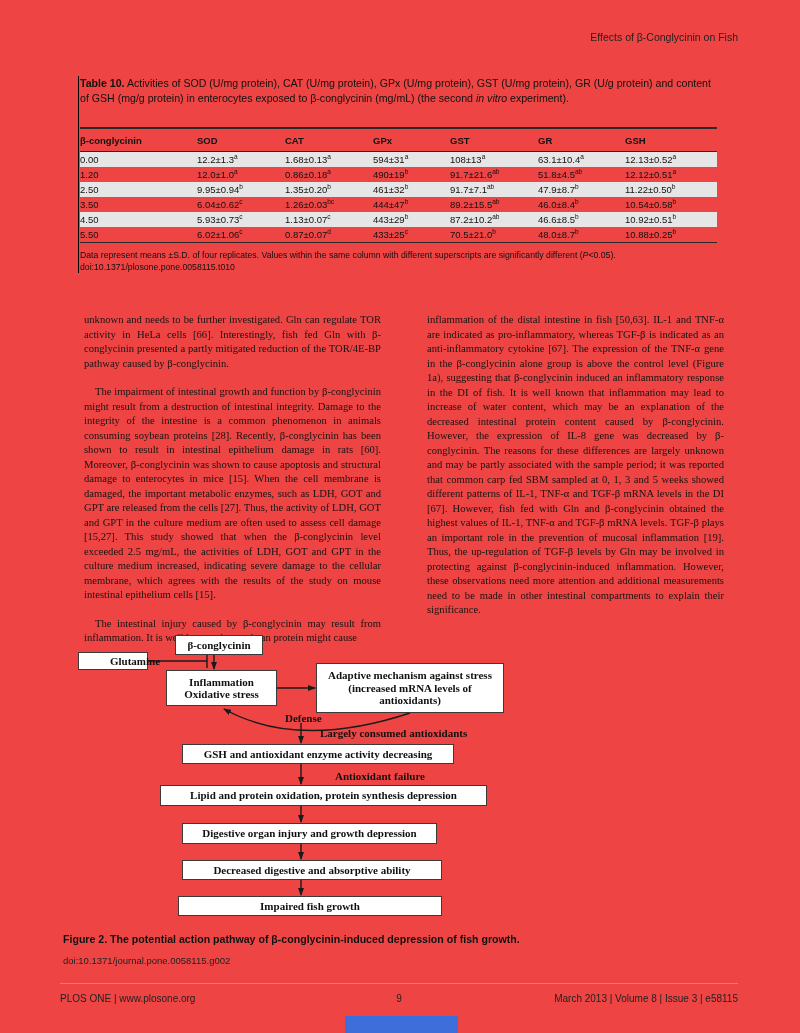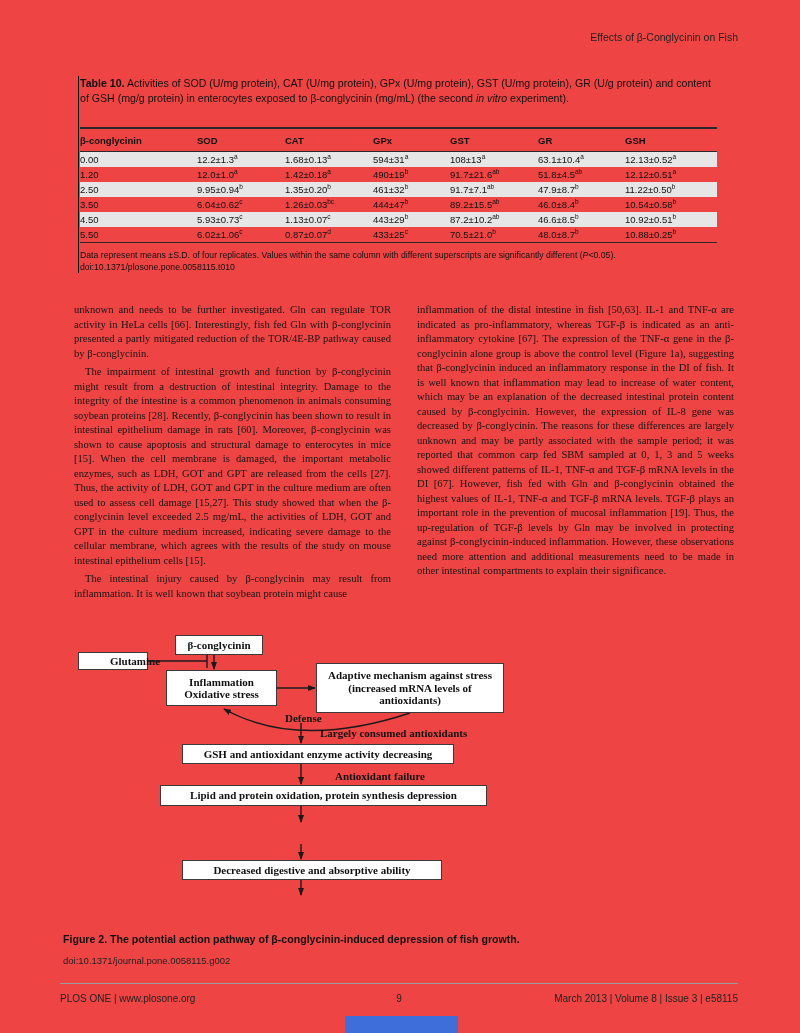--- a/index.html
+++ b/index.html
@@ -31,21 +31,21 @@
   .data-table sup { font-size:6.5px; vertical-align:super; line-height:0; }
   .table-footnote { font-size:8.7px; line-height:11.5px; margin-top:7px; color:#111; width:645px; }
   .table-doi { font-size:8.7px; line-height:11.5px; color:#111; }
   
   .article {
     position:absolute; left:70px; top:299px; width:668px; display:flex; gap:18px;
     font-family:"Liberation Serif", serif; font-size:10.6px; line-height:14.5px;
     text-align:justify; color:#141414;
   }
   .article .col { width:325px; }
-  .article p { margin:4px; }
+  .article p { margin:14px; }
   .article p.indent { text-indent:11px; }
   
   .figure { position:absolute; left:60px; top:628px; width:460px; height:300px; }
   .figure svg { position:absolute; left:0; top:0; }
   .fbox {
     position:absolute; border:1.5px solid #3a3a3a; background:#fff; box-sizing:border-box;
     font-family:"Liberation Serif", serif; font-weight:bold; font-size:11px; line-height:12.5px;
     display:flex; align-items:center; justify-content:center; text-align:center; padding:1px 3px;
     color:#111;
   }
@@ -115,21 +115,21 @@
             <td><span>12.2±1.3</span><sup>a</sup></td>
             <td><span>1.68±0.13</span><sup>a</sup></td>
             <td><span>594±31</span><sup>a</sup></td>
             <td><span>108±13</span><sup>a</sup></td>
             <td><span>63.1±10.4</span><sup>a</sup></td>
             <td><span>12.13±0.52</span><sup>a</sup></td>
           </tr>
           <tr>
             <td>1.20</td>
             <td><span>12.0±1.0</span><sup>a</sup></td>
-            <td><span>1.42±0.18</span><sup>a</sup></td>
+            <td><span>0.86±0.18</span><sup>a</sup></td>
             <td><span>490±19</span><sup>b</sup></td>
             <td><span>91.7±21.6</span><sup>ab</sup></td>
             <td><span>51.8±4.5</span><sup>ab</sup></td>
             <td><span>12.12±0.51</span><sup>a</sup></td>
           </tr>
           <tr>
             <td>2.50</td>
             <td><span>9.95±0.94</span><sup>b</sup></td>
             <td><span>1.35±0.20</span><sup>b</sup></td>
             <td><span>461±32</span><sup>b</sup></td>
@@ -206,21 +206,23 @@
     <div class="fbox b-inflammation">
       <span>Inflammation</span>
       <span>Oxidative stress</span>
     </div>
     <div class="fbox b-adaptive">Adaptive mechanism against stress (increased mRNA levels of antioxidants)</div>
     <div class="flabel l-defense">Defense</div>
     <div class="flabel l-largely">Largely consumed antioxidants</div>
     <div class="fbox b-gsh">GSH and antioxidant enzyme activity decreasing</div>
     <div class="flabel l-failure">Antioxidant failure</div>
     <div class="fbox b-lipid">Lipid and protein oxidation, protein synthesis depression</div>
+    <div class="fbox b-digestive">Digestive organ injury and growth depression</div>
     <div class="fbox b-decreased">Decreased digestive and absorptive ability</div>
+    <div class="fbox b-impaired">Impaired fish growth</div>
   </div>
 
   <div class="figure-caption">
     <div class="fc-main">Figure 2. The potential action pathway of β-conglycinin-induced depression of fish growth.</div>
     <div class="fc-doi">doi:10.1371/journal.pone.0058115.g002</div>
   </div>
 
   <div class="footer-rule"></div>
   <div class="footer">
     <span class="f-center">9</span>

